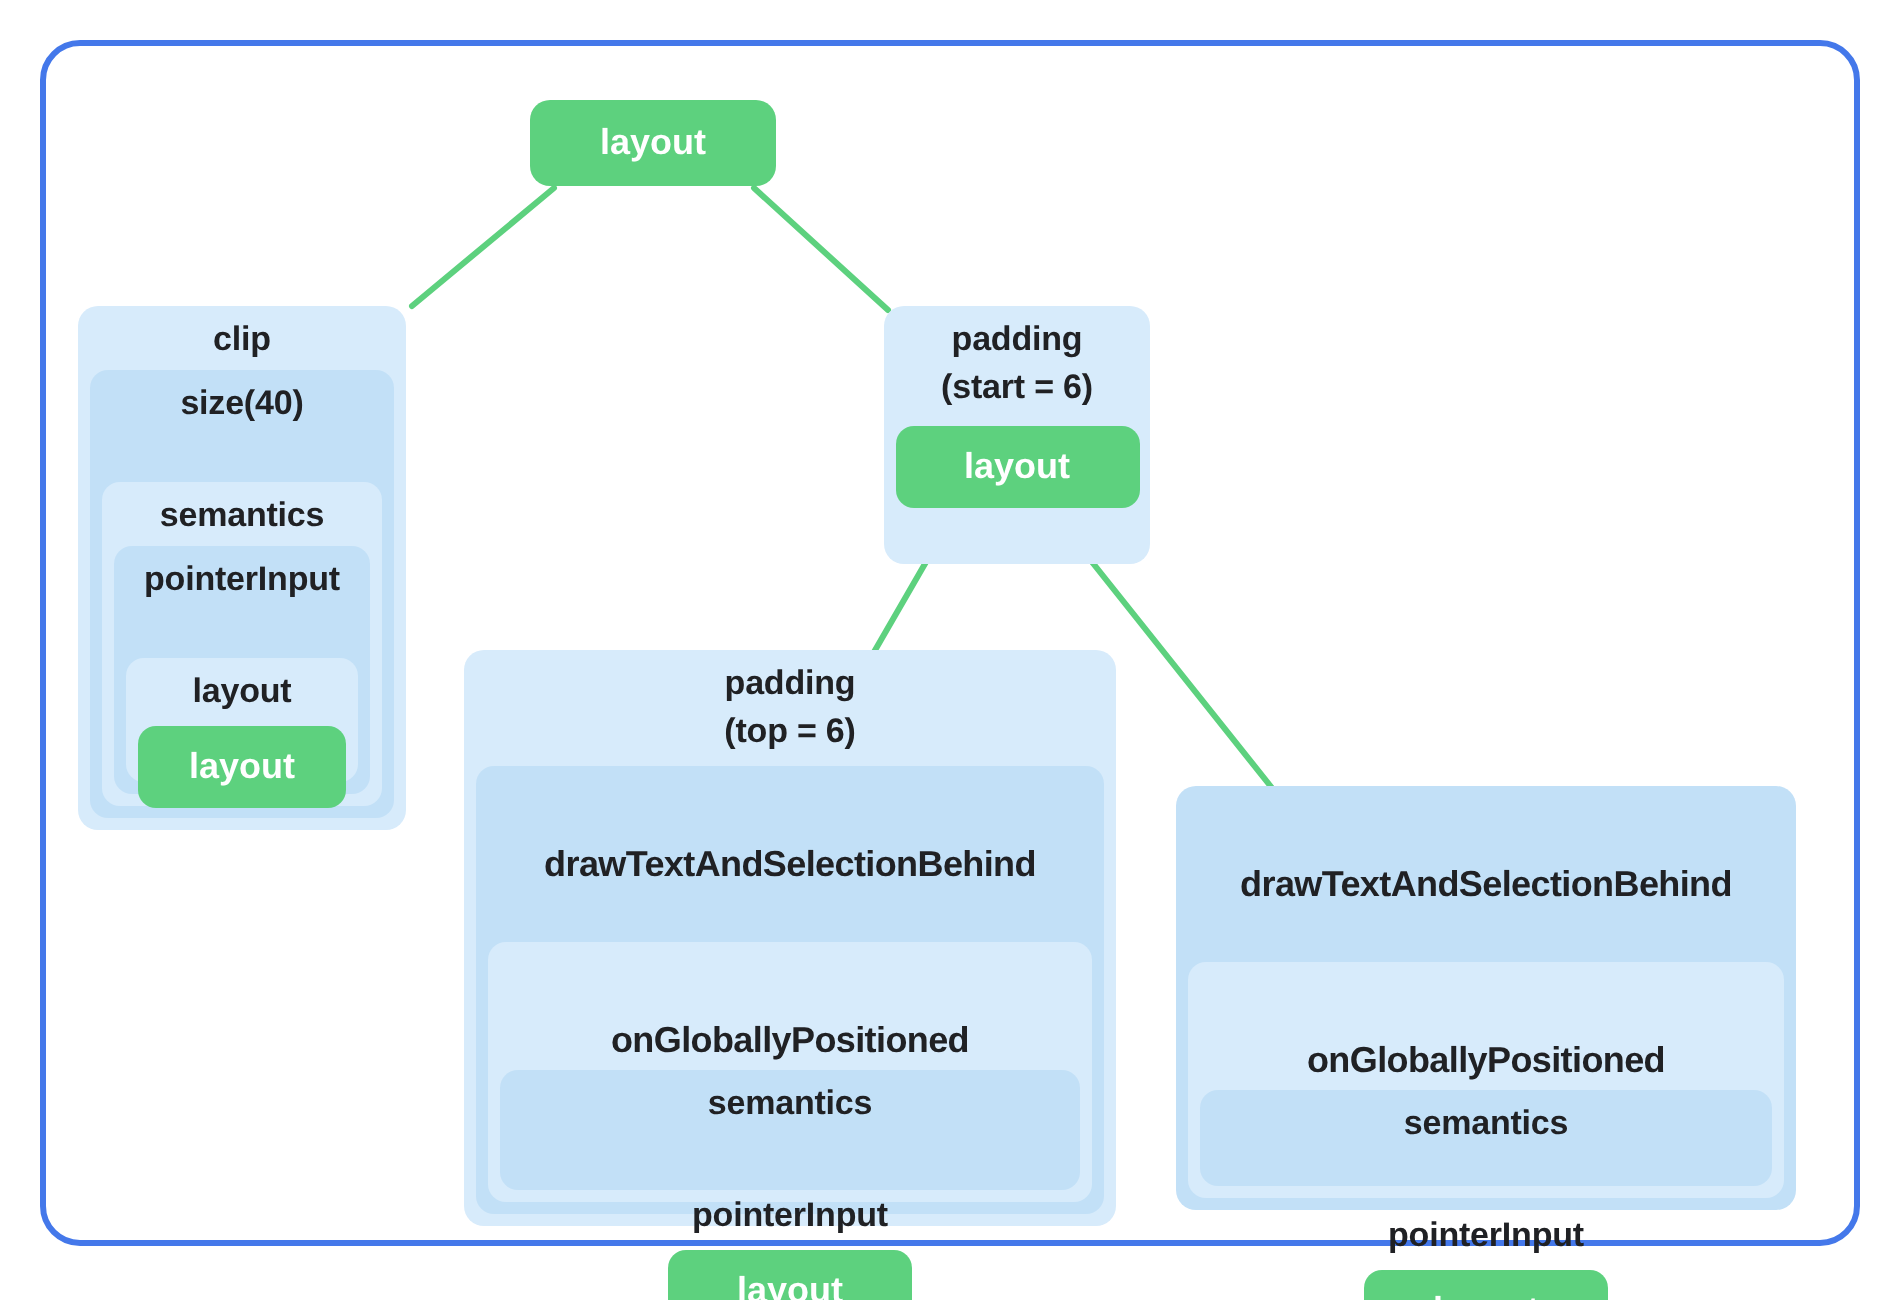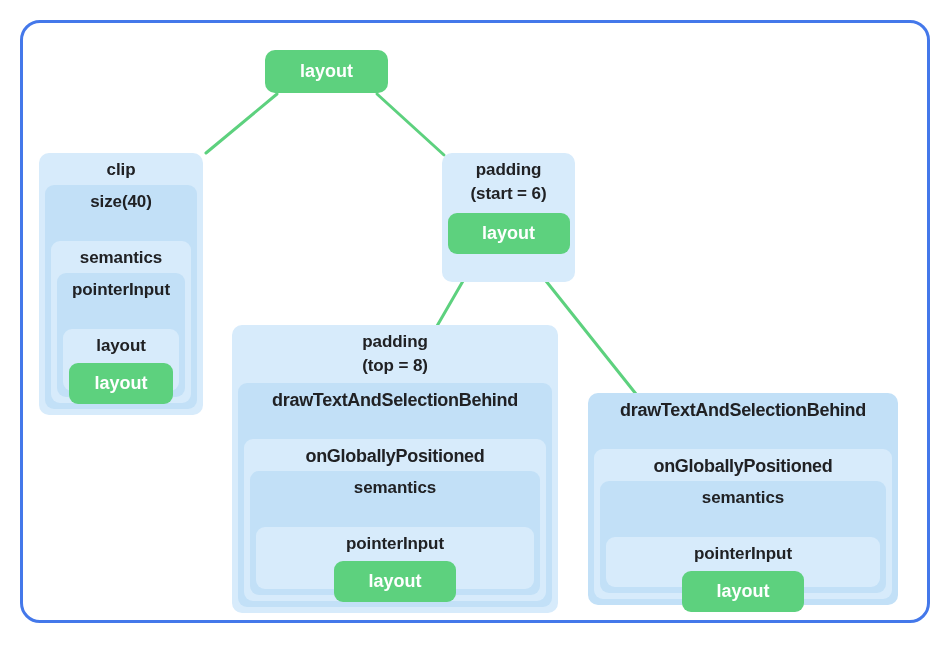--- a/index.html
+++ b/index.html
@@ -22,21 +22,21 @@
   .nest{
     border-radius:9px;margin:0 6px 6px 6px;flex:1;
     display:flex;flex-direction:column;min-height:0;
   }
   .lbl{
     text-align:center;font-weight:bold;font-size:17px;line-height:22px;
     padding:6px 4px 4px 4px;letter-spacing:-0.1px;white-space:nowrap;
   }
   .lbl.two{padding-bottom:2px;}
   .lbl.sub{padding-top:0;padding-bottom:6px;}
-  .lbl.long{font-size:18px;letter-spacing:-0.3px;}
+  .lbl.long{font-size:18px;letter-spacing:-0.3px;margin-top:32px;}
   .leaf-btn{
     background:#5dd17e;color:#ffffff;border-radius:9px;
     font-weight:bold;font-size:18px;text-align:center;
     width:122px;margin:2px auto 8px auto;padding:10px 0;
     flex:0 0 auto;
   }
   .leaf-btn.wide{width:auto;align-self:stretch;margin:2px 6px 8px 6px;}
   .root-btn{
     position:absolute;left:265px;top:50px;width:123px;height:43px;z-index:2;
     background:#5dd17e;color:#ffffff;border-radius:10px;
@@ -79,21 +79,21 @@
 </div>
 
 <div class="node bg-light" id="padding-start-node">
   <div class="lbl two">padding</div>
   <div class="lbl sub">(start = 6)</div>
   <div class="leaf-btn">layout</div>
 </div>
 
 <div class="node bg-light" id="padding-top-node">
   <div class="lbl two">padding</div>
-  <div class="lbl sub">(top = 8)</div>
+  <div class="lbl sub">(top = 6)</div>
   <div class="nest bg-med">
     <div class="lbl long">drawTextAndSelectionBehind</div>
     <div class="nest bg-light">
       <div class="lbl long">onGloballyPositioned</div>
       <div class="nest bg-med">
         <div class="lbl">semantics</div>
         <div class="nest bg-light">
           <div class="lbl">pointerInput</div>
           <div class="leaf-btn">layout</div>
         </div>

